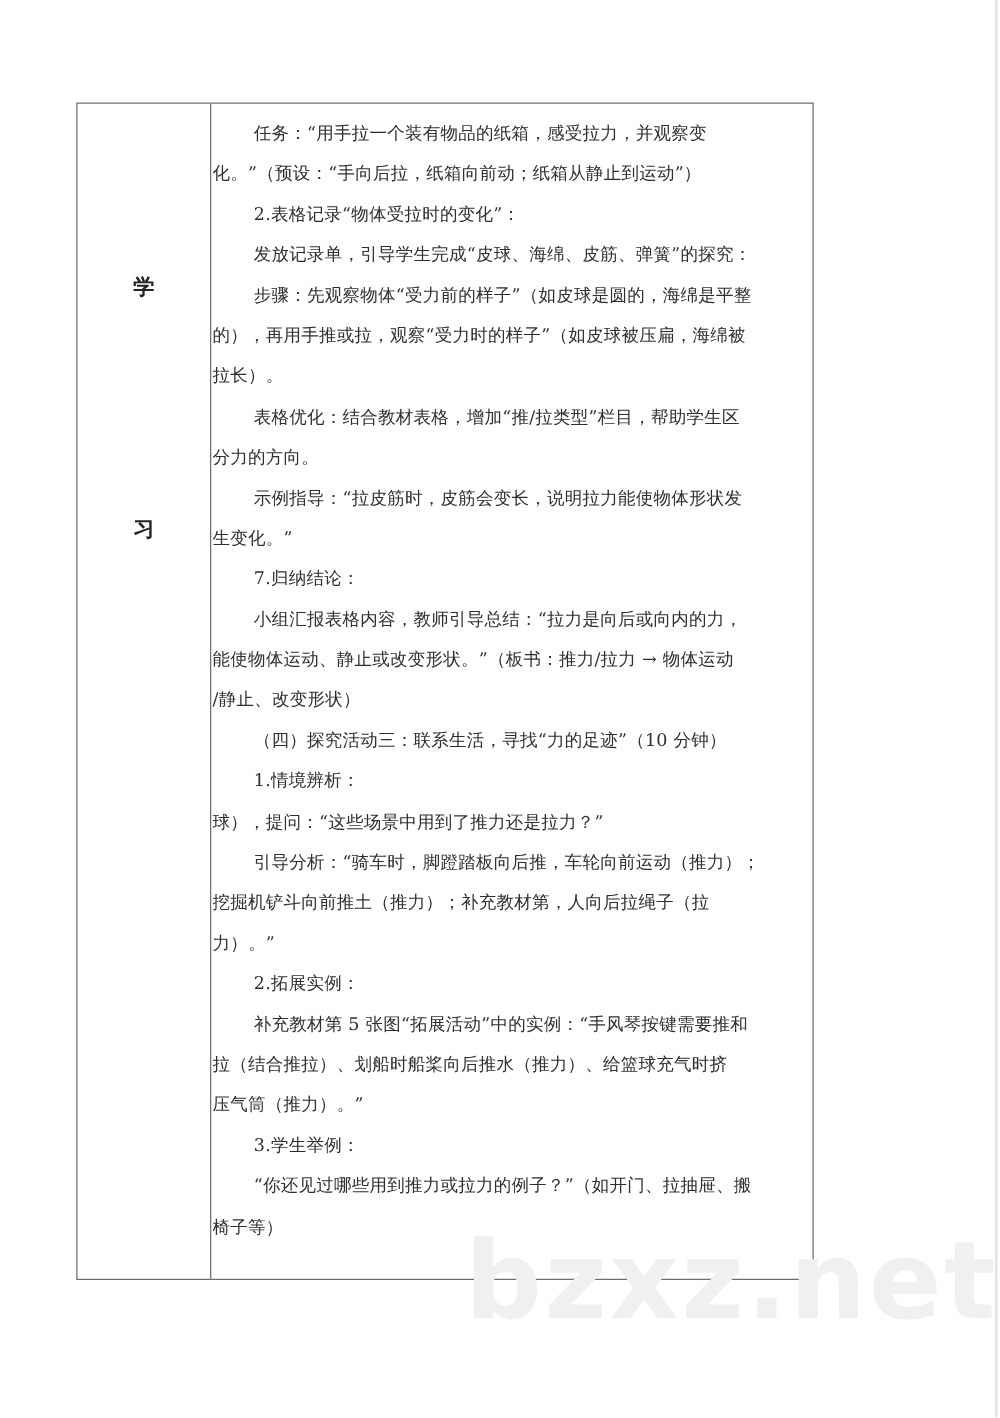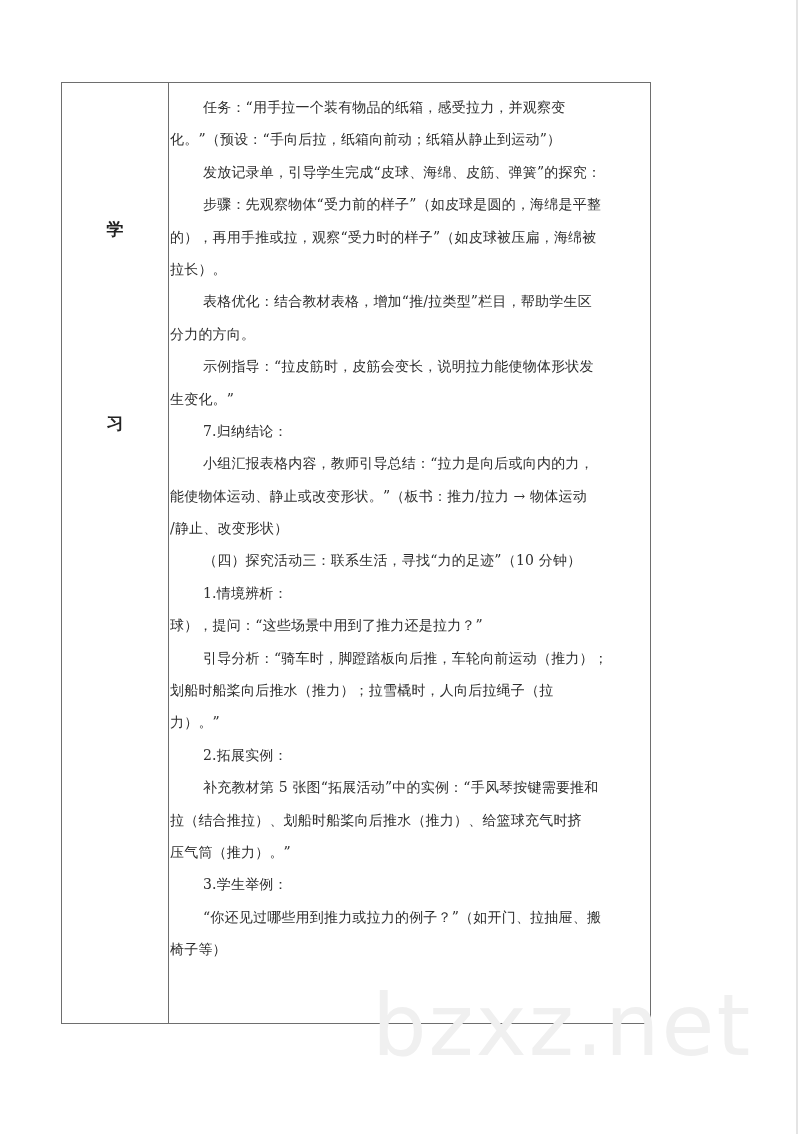--- a/index.html
+++ b/index.html
@@ -19,53 +19,54 @@
     font-family: "DejaVu Sans", "Liberation Sans", sans-serif;
   }
   .content { position: absolute; left: 108px; top: 8px; width: 480px; }
   .line {
     height: 32.4px; line-height: 32.4px; font-size: 14px; white-space: nowrap; overflow: hidden;
     letter-spacing: 0.2px;
   }
   .line.indent { padding-left: 33px; }
   .watermark {
     position: absolute; left: 372px; top: 982px;
-    font-family: "DejaVu Sans", "Liberation Sans", sans-serif; font-weight: normal;
+    font-family: "DejaVu Sans", "Liberation Sans", sans-serif; font-weight: bold;
     font-size: 86px; color: #f0f0f0; letter-spacing: 2px; line-height: 1;
   }
 </style>
 </head>
 <body>
 
 <div class="page-edge"></div>
 
 <div class="table">
   <div class="col-divider"></div>
   <div class="label-char" style="top:135px;">学</div>
   <div class="label-char" style="top:329px;">习</div>
   <div class="content" id="content">
       <div class="line indent">任务：“用手拉一个装有物品的纸箱，感受拉力，并观察变</div>
       <div class="line">化。”（预设：“手向后拉，纸箱向前动；纸箱从静止到运动”）</div>
+      <div class="line indent">2.表格记录“物体受拉时的变化”：</div>
       <div class="line indent">发放记录单，引导学生完成“皮球、海绵、皮筋、弹簧”的探究：</div>
       <div class="line indent">步骤：先观察物体“受力前的样子”（如皮球是圆的，海绵是平整</div>
       <div class="line">的），再用手推或拉，观察“受力时的样子”（如皮球被压扁，海绵被</div>
       <div class="line">拉长）。</div>
       <div class="line indent">表格优化：结合教材表格，增加“推/拉类型”栏目，帮助学生区</div>
       <div class="line">分力的方向。</div>
       <div class="line indent">示例指导：“拉皮筋时，皮筋会变长，说明拉力能使物体形状发</div>
       <div class="line">生变化。”</div>
       <div class="line indent">7.归纳结论：</div>
       <div class="line indent">小组汇报表格内容，教师引导总结：“拉力是向后或向内的力，</div>
       <div class="line">能使物体运动、静止或改变形状。”（板书：推力/拉力 → 物体运动</div>
       <div class="line">/静止、改变形状）</div>
       <div class="line indent">（四）探究活动三：联系生活，寻找“力的足迹”（10 分钟）</div>
       <div class="line indent">1.情境辨析：</div>
       <div class="line">球），提问：“这些场景中用到了推力还是拉力？”</div>
       <div class="line indent">引导分析：“骑车时，脚蹬踏板向后推，车轮向前运动（推力）；</div>
-      <div class="line">划船时船桨向后推水（推力）；拉雪橇时，人向后拉绳子（拉</div>
+      <div class="line">挖掘机铲斗向前推土（推力）；补充教材第，人向后拉绳子（拉</div>
       <div class="line">力）。”</div>
       <div class="line indent">2.拓展实例：</div>
       <div class="line indent">补充教材第 5 张图“拓展活动”中的实例：“手风琴按键需要推和</div>
       <div class="line">拉（结合推拉）、划船时船桨向后推水（推力）、给篮球充气时挤</div>
       <div class="line">压气筒（推力）。”</div>
       <div class="line indent">3.学生举例：</div>
       <div class="line indent">“你还见过哪些用到推力或拉力的例子？”（如开门、拉抽屉、搬</div>
       <div class="line">椅子等）</div>
     </div>
 </div>

